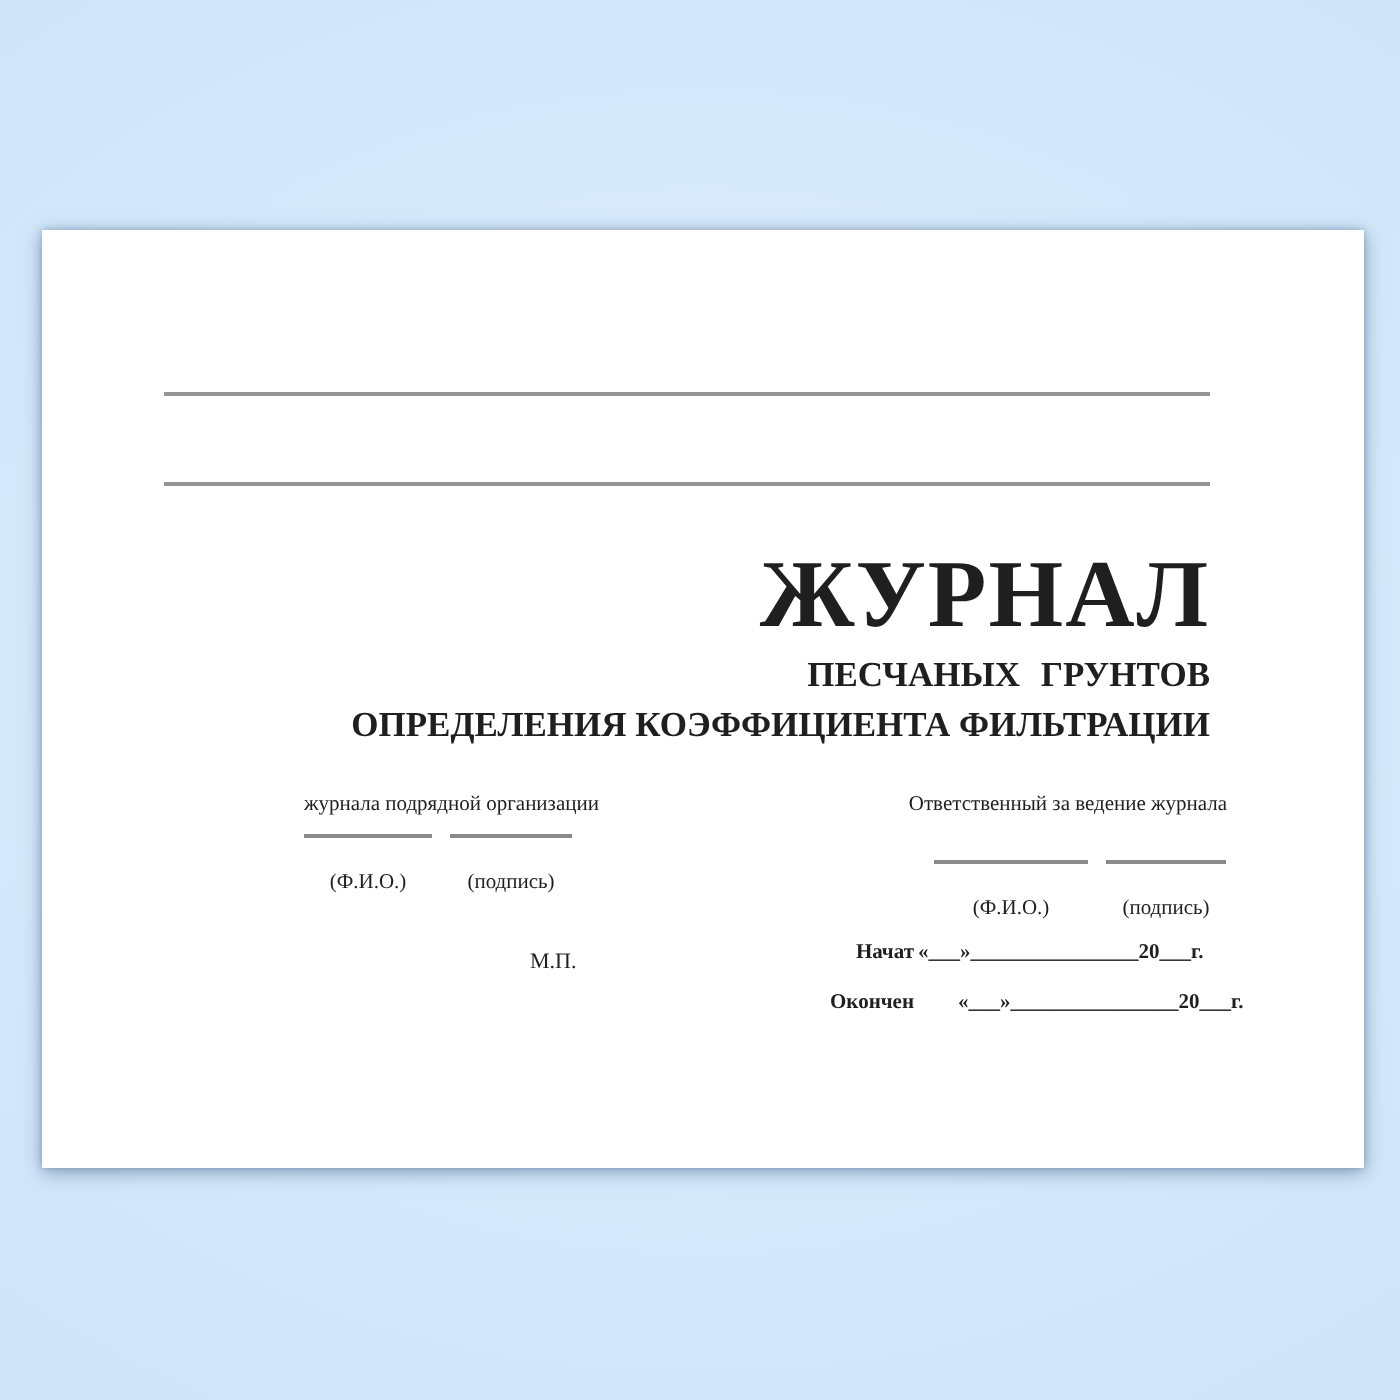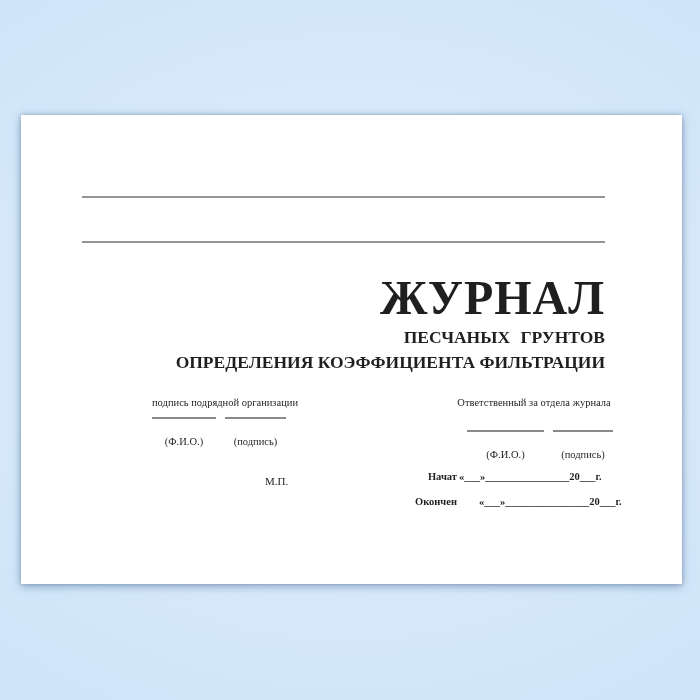--- a/index.html
+++ b/index.html
@@ -143,35 +143,35 @@
     <div class="rule rule-1"></div>
     <div class="rule rule-2"></div>
 
     <div class="title-block">
       <div class="title">ЖУРНАЛ</div>
       <div class="subtitle subtitle-2">ПЕСЧАНЫХ ГРУНТОВ</div>
       <div class="subtitle">ОПРЕДЕЛЕНИЯ КОЭФФИЦИЕНТА ФИЛЬТРАЦИИ</div>
     </div>
 
     <div class="left-block">
-      <div class="role">подпись подрядной организации</div>
+      <div class="role">журнала подрядной организации</div>
       <div class="sig-row">
         <div class="sig-col sig-col-fio">
           <div class="sig-line"></div>
           <div class="sig-label">(Ф.И.О.)</div>
         </div>
         <div class="sig-col sig-col-sign">
           <div class="sig-line"></div>
           <div class="sig-label">(подпись)</div>
         </div>
       </div>
     </div>
 
     <div class="right-block">
-      <div class="role">Ответственный за отдела журнала</div>
+      <div class="role">Ответственный за ведение журнала</div>
       <div class="sig-row">
         <div class="sig-col sig-col-fio">
           <div class="sig-line"></div>
           <div class="sig-label">(Ф.И.О.)</div>
         </div>
         <div class="sig-col sig-col-sign">
           <div class="sig-line"></div>
           <div class="sig-label">(подпись)</div>
         </div>
       </div>

